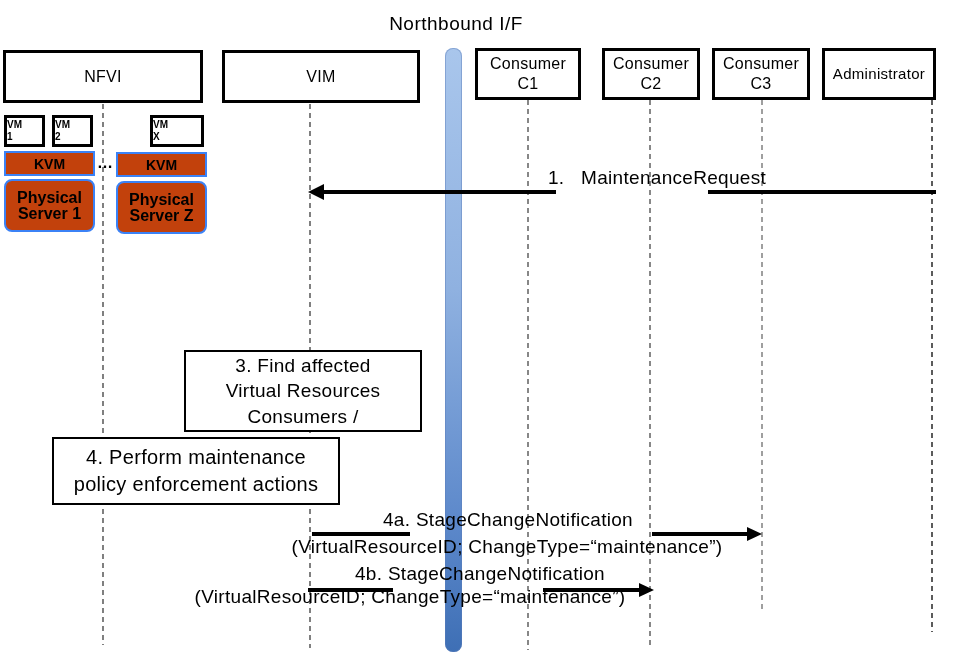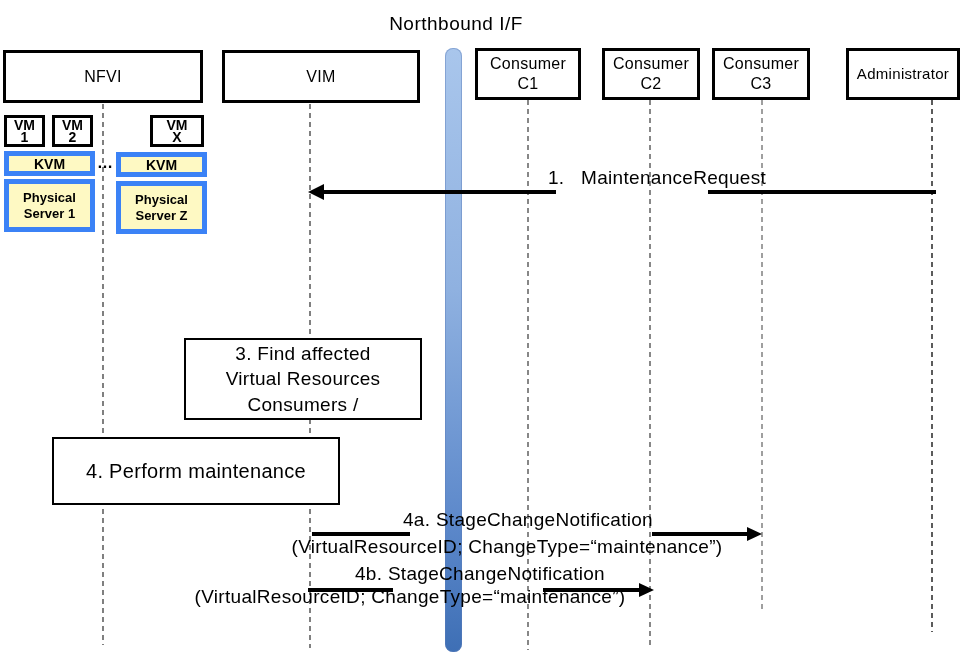--- a/index.html
+++ b/index.html
@@ -14,29 +14,29 @@
   .actor{
     border:3px solid #000;background:#fff;display:flex;flex-direction:column;
     align-items:center;justify-content:center;text-align:center;z-index:2;
     font-size:16px;letter-spacing:0.3px;line-height:20px;
   }
   .actor.small{font-size:15px;}
 
   
   .vmbox{
     border:3px solid #000;background:#fff;display:flex;flex-direction:column;
-    align-items:center;justify-content:center;text-align:center;z-index:2;
-    font-size:14px;font-weight:bold;line-height:12px;
+    align-items:flex-start;justify-content:center;text-align:center;z-index:2;
+    font-size:10px;font-weight:bold;line-height:12px;
   }
   .bluebox{
-    border:5px solid #3b82f6;background:#fef9c3;display:flex;flex-direction:column;
+    border:2px solid #3b82f6;background:#c2410c;display:flex;flex-direction:column;
     align-items:center;justify-content:center;text-align:center;z-index:2;
     font-weight:bold;font-size:14px;line-height:16px;
   }
-  .bluebox.ps{font-size:13px;line-height:16px;}
+  .bluebox.ps{font-size:16px;line-height:16px;border-radius:8px;}
   .dots{z-index:3;font-weight:bold;font-size:16px;text-align:center;}
 
   
   .proc{
     border:2px solid #000;background:#fff;display:flex;flex-direction:column;
     align-items:center;justify-content:center;text-align:center;z-index:2;
     font-size:20px;line-height:1.35;letter-spacing:0.3px;
   }
   .proc.three{font-size:19px;line-height:1.32;}
 
@@ -88,21 +88,21 @@
     <span>C1</span>
   </div>
   <div class="abs actor" style="left:602px;top:48px;width:98px;height:52px;">
     <span>Consumer</span>
     <span>C2</span>
   </div>
   <div class="abs actor" style="left:712px;top:48px;width:98px;height:52px;">
     <span>Consumer</span>
     <span>C3</span>
   </div>
-  <div class="abs actor small" style="left:822px;top:48px;width:114px;height:52px;margin-left:24px;">
+  <div class="abs actor small" style="left:822px;top:48px;width:114px;height:52px;">
     <span>Administrator</span>
   </div>
 
   <div class="abs vmbox" style="left:4px;top:115px;width:41px;height:32px;">
     <span>VM</span>
     <span>1</span>
   </div>
   <div class="abs vmbox" style="left:52px;top:115px;width:41px;height:32px;">
     <span>VM</span>
     <span>2</span>
@@ -120,32 +120,33 @@
   </div>
   <div class="abs bluebox ps" style="left:4px;top:179px;width:91px;height:53px;">
     <span>Physical</span>
     <span>Server 1</span>
   </div>
   <div class="abs bluebox ps" style="left:116px;top:181px;width:91px;height:53px;">
     <span>Physical</span>
     <span>Server Z</span>
   </div>
 
-  <div class="abs proc three" style="left:184px;top:338px;width:238px;height:82px;">
+  <div class="abs proc three" style="left:184px;top:350px;width:238px;height:82px;">
     <span>3. Find affected</span>
     <span>Virtual Resources</span>
     <span>Consumers /</span>
   </div>
   <div class="abs proc" style="left:52px;top:437px;width:288px;height:68px;">
     <span>4. Perform maintenance</span>
+    <span>policy enforcement actions</span>
   </div>
 
   <div class="lbl" style="left:657px;top:167px;">1.   MaintenanceRequest</div>
 
-  <div class="lbl" style="left:528px;top:509px;">4a. StageChangeNotification</div>
+  <div class="lbl" style="left:508px;top:509px;">4a. StageChangeNotification</div>
   <div class="lbl" style="left:507px;top:536px;">(VirtualResourceID; ChangeType=“maintenance”)</div>
 
   <div class="lbl" style="left:480px;top:563px;">4b. StageChangeNotification</div>
   <div class="lbl" style="left:410px;top:586px;">(VirtualResourceID; ChangeType=“maintenance”)</div>
 
   <svg class="layer" width="965" height="658" style="z-index:4">
 
     <line x1="322" y1="192" x2="556" y2="192" stroke="#000" stroke-width="4"></line>
     <line x1="708" y1="192" x2="936" y2="192" stroke="#000" stroke-width="4"></line>
     <polygon points="308,192 324,184 324,200" fill="#000"></polygon>

